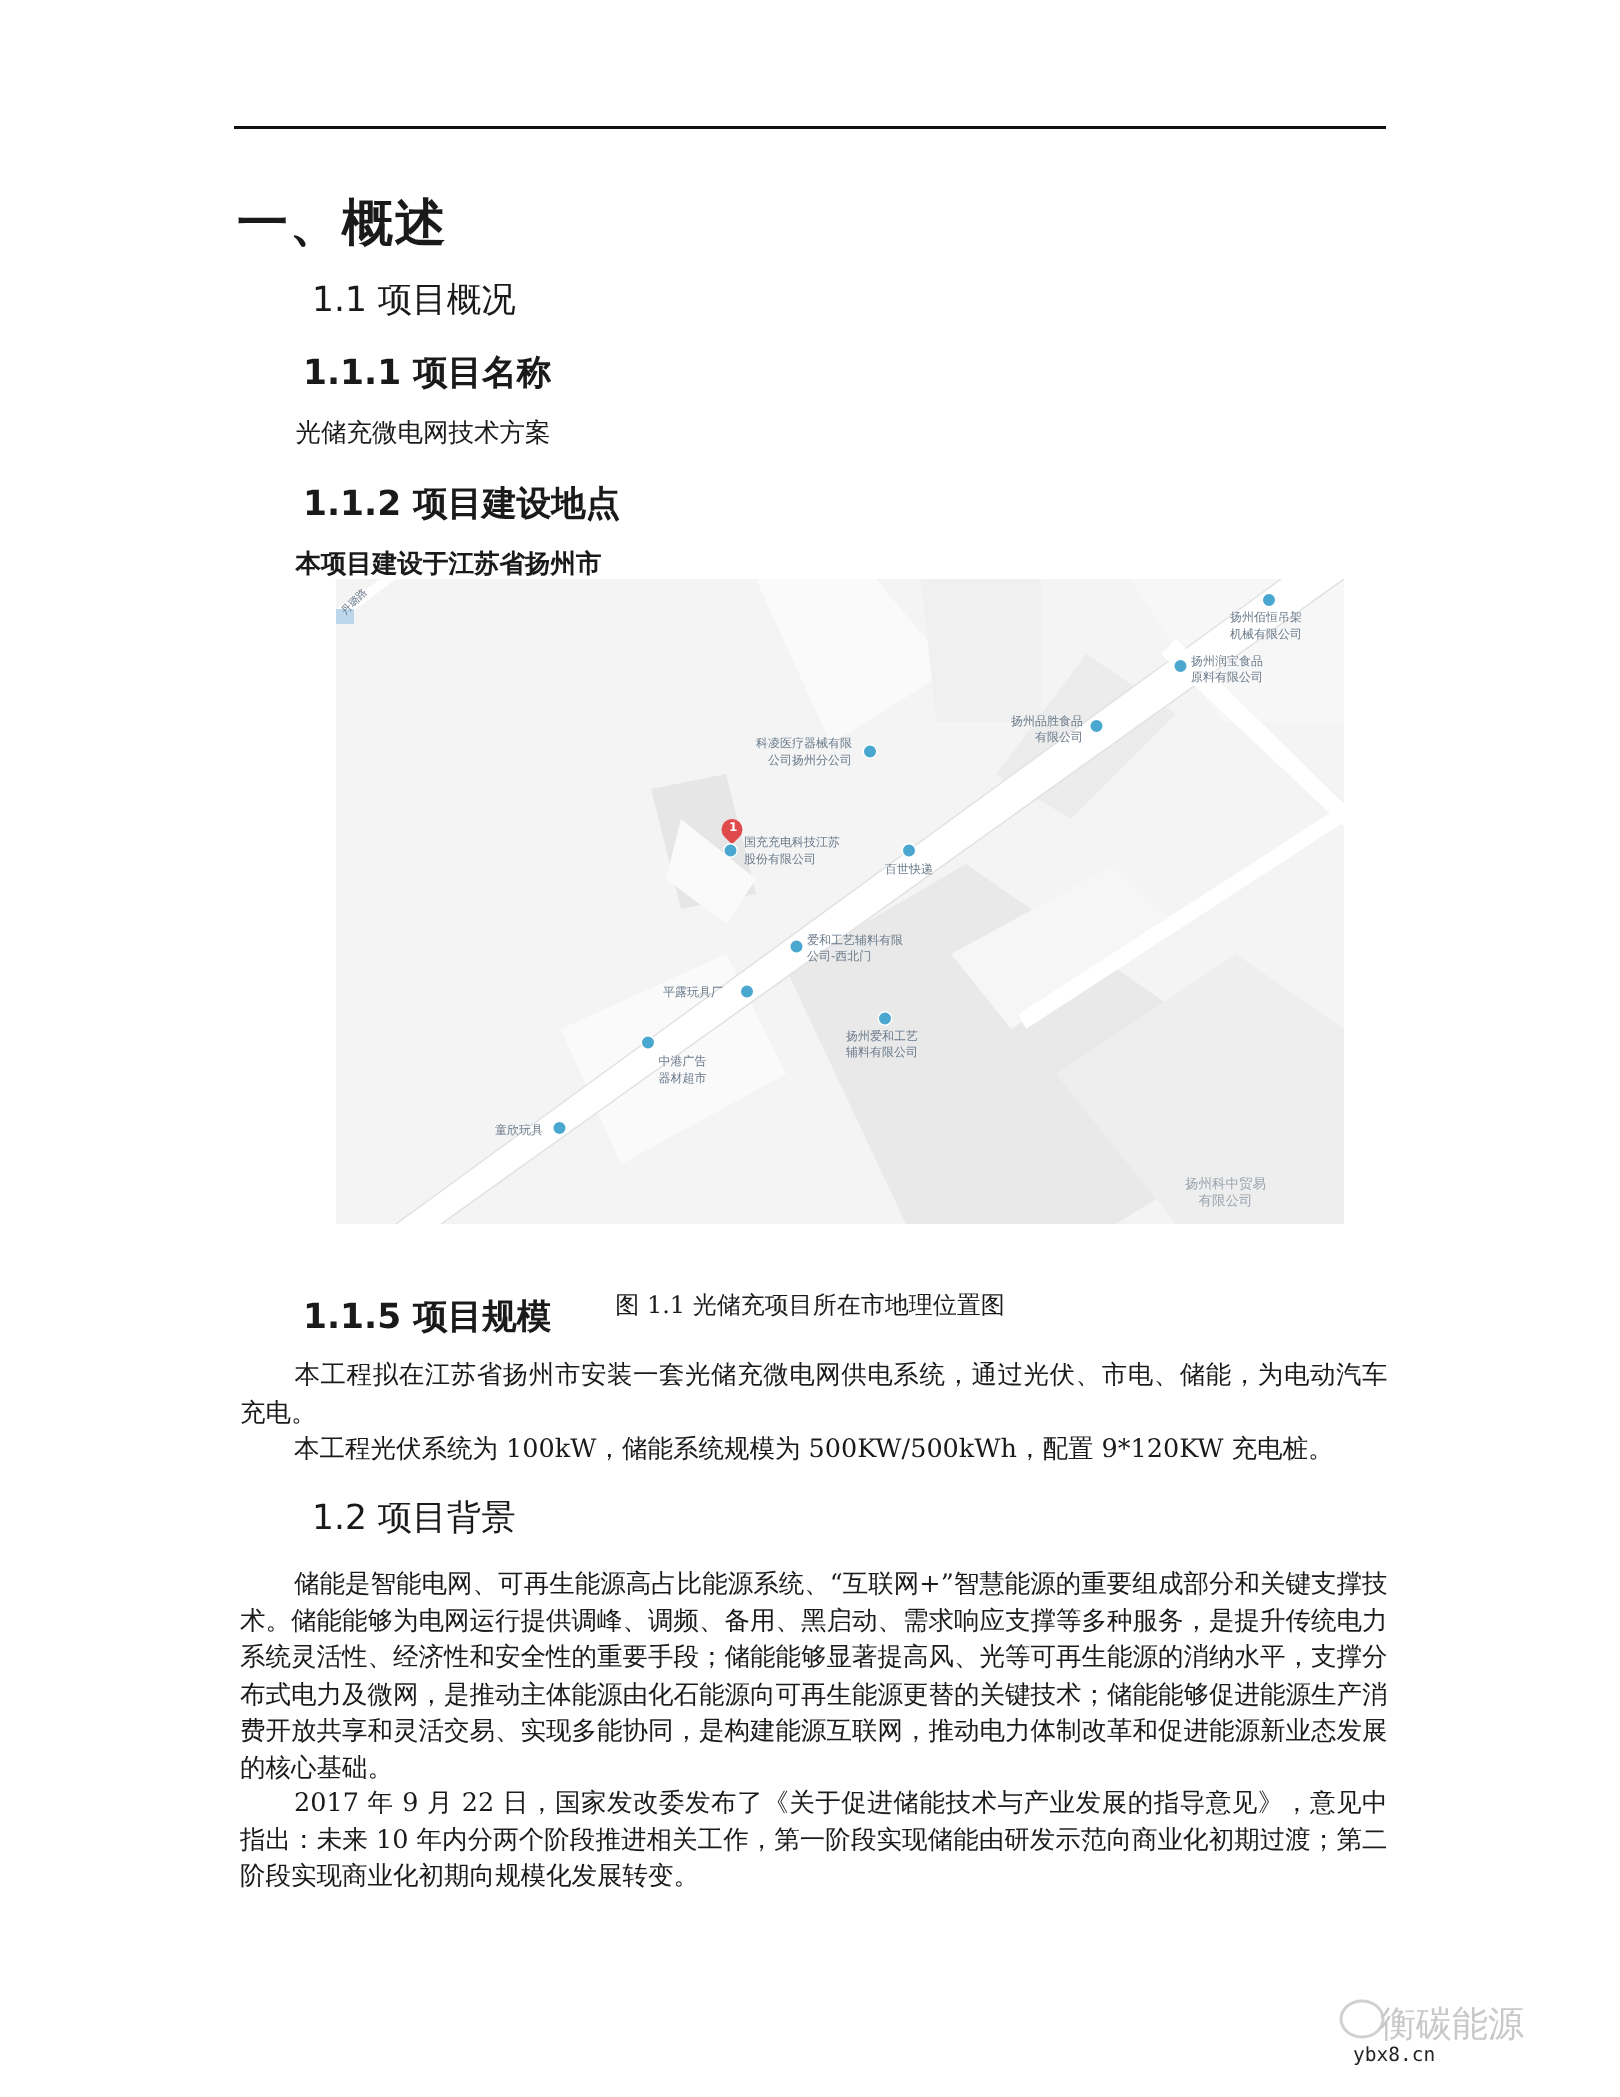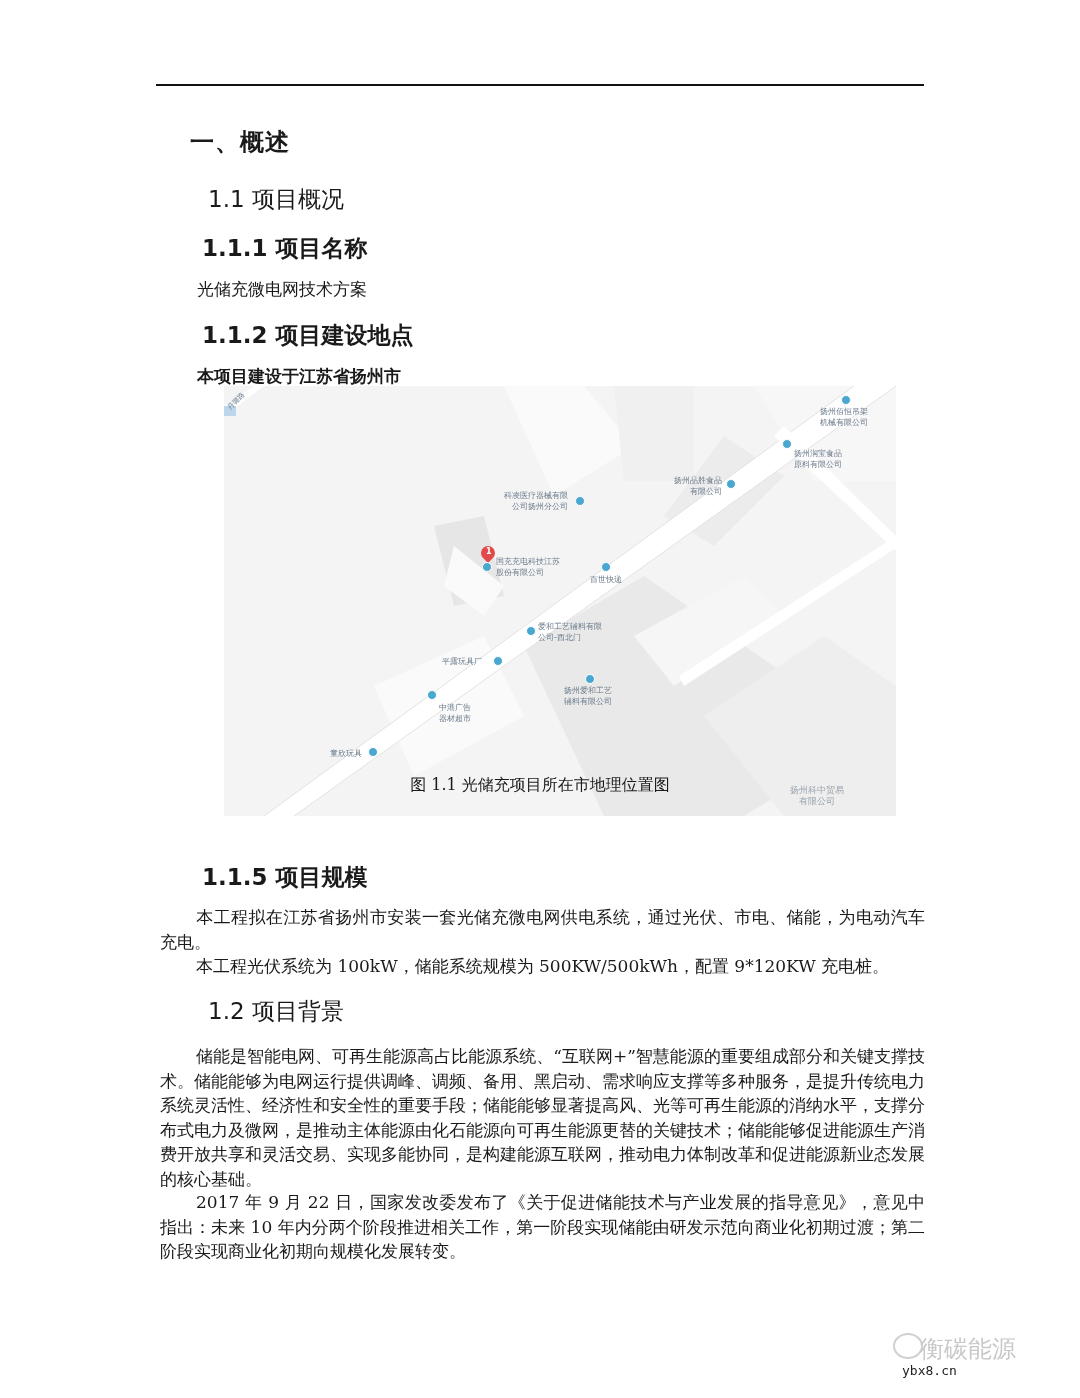--- a/index.html
+++ b/index.html
@@ -1,32 +1,32 @@
 <!DOCTYPE html>
 <html><head>
 <meta charset="utf-8">
 <style>
   html, body { margin: 0; padding: 0; background: #ffffff; }
   body { width: 1080px; height: 1398px; position: relative; overflow: hidden;
          font-family: "DejaVu Serif", "Liberation Serif", serif; color: #1a1a1a; }
   .rule { position: absolute; left: 156px; top: 84px; width: 768px; height: 2px; background: #111; }
-  .h1 { position: absolute; left: 158px; top: 126px; font-size: 24px; font-weight: bold;
-        font-family: Liberation Serif, serif; letter-spacing: 1px; margin-left: 32px; }
+  .h1 { position: absolute; left: 158px; top: 126px; font-size: 34px; font-weight: bold;
+        font-family: Liberation Serif, serif; letter-spacing: 1px; }
   .h2 { position: absolute; font-size: 23px; font-family: "DejaVu Sans", "Liberation Sans", sans-serif; }
   .h3 { position: absolute; font-size: 23px; font-weight: bold; font-family: "DejaVu Sans", "Liberation Sans", sans-serif; }
   .p  { position: absolute; font-size: 17px; line-height: 24px; }
   .para { position: absolute; left: 160px; width: 765px; font-size: 17px; line-height: 24.5px; text-align: justify; }
   .para .indent { display: inline-block; width: 36px; }
   .map { position: absolute; left: 224px; top: 386px; width: 672px; height: 430px; background: #f4f4f4; overflow: hidden; }
   .map svg { position: absolute; left: 0; top: 0; }
   .poi { position: absolute; font-family: "DejaVu Sans", "Liberation Sans", sans-serif; font-size: 8px; color: #6a7a8a; line-height: 11px; white-space: nowrap; }
   .poi-dot { position: absolute; width: 10px; height: 10px; border-radius: 50%; background: #4aa8d0; border: 1px solid #fff; box-sizing: border-box; }
   .pin { position: absolute; width: 14px; height: 14px; border-radius: 50% 50% 50% 0; transform: rotate(-45deg); background: #e04a4a; }
   .pin-num { position: absolute; font-size: 8px; color: #fff; font-family: "DejaVu Sans", sans-serif; font-weight: bold; }
-  .caption { position: absolute; left: 0; width: 1080px; top: 775px; text-align: center; font-size: 16px; }
+  .caption { position: absolute; left: 0; width: 1080px; top: 860px; text-align: center; font-size: 16px; }
   .watermark { position: absolute; left: 920px; top: 1333px; font-size: 24px; color: #c8c8c8; font-family: "DejaVu Sans", sans-serif; }
   .wm-url { position: absolute; left: 902px; top: 1363px; font-size: 13px; color: #222; font-family: "DejaVu Sans Mono", monospace; }
   .wm-icon { position: absolute; left: 893px; top: 1333px; width: 26px; height: 22px; border: 2px solid #d0d0d0; border-radius: 50%; }
 </style>
 </head>
 <body>
 
 <div class="rule"></div>
 
 <div class="h1">一、概述</div>
@@ -61,21 +61,21 @@
     <polygon points="0,20 12,20 12,30 0,30" fill="#bcd6ec"></polygon>
   </svg>
 
   <div class="poi-dot" style="left:617px;top:9px;"></div>
   <div class="poi" style="left:596px;top:20px;text-align:center;">
       <div>扬州佰恒吊架</div>
       <div>机械有限公司</div>
     </div>
 
   <div class="poi-dot" style="left:558px;top:53px;"></div>
-  <div class="poi" style="left:570px;top:62px;">
+  <div class="poi" style="left:570px;top:49px;">
       <div>扬州润宝食品</div>
       <div>原料有限公司</div>
     </div>
 
   <div class="poi-dot" style="left:502px;top:93px;"></div>
   <div class="poi" style="left:450px;top:89px;text-align:right;">
       <div>扬州品胜食品</div>
       <div>有限公司</div>
     </div>
 

